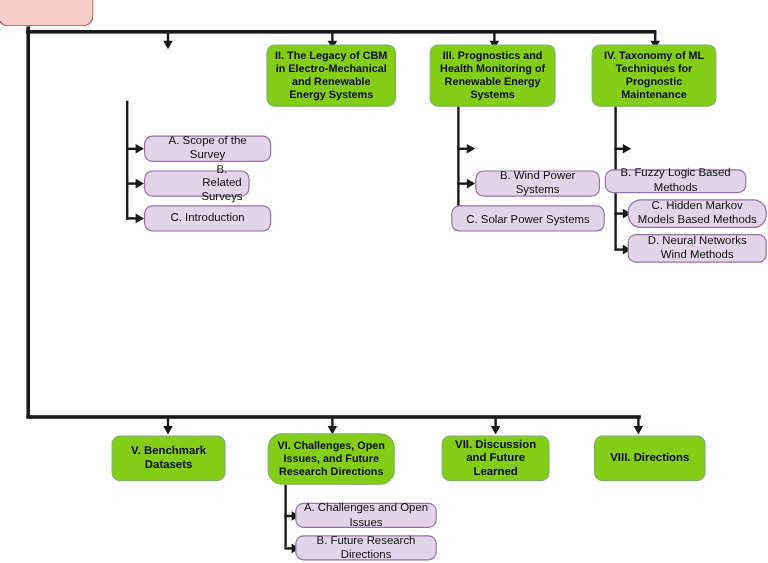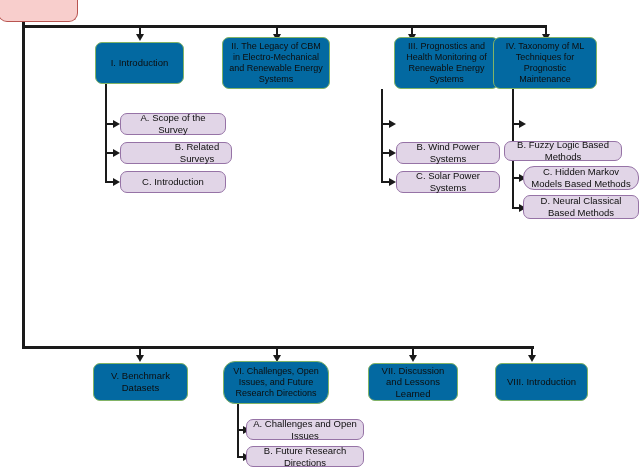--- a/index.html
+++ b/index.html
@@ -49,24 +49,24 @@
     box-sizing: border-box;
     display: flex;
     align-items: center;
     justify-content: center;
     text-align: center;
     border-radius: 7px;
     line-height: 1.22;
     padding: 2px 4px;
   }
   .node.green {
-    background: #0369a1;
+    background: #84cc16;
     border: 1px solid #82b366;
     color: #0d0d0d;
-    font-weight: normal;
+    font-weight: bold;
     font-size: 9.5px;
   }
   .node.purple {
     background: #e1d5e7;
     border: 1px solid #9673a6;
     color: #0d0d0d;
     font-weight: normal;
     font-size: 9.5px;
   }
   .node.pink {
@@ -100,47 +100,44 @@
   <div class="arrow-down" style="left:273px; top:34px;"></div>
 
   <div class="vline" style="left:411px; top:27px; height:9px;"></div>
   <div class="arrow-down" style="left:408px; top:34px;"></div>
 
   <div class="vline" style="left:545px; top:27px; height:9px;"></div>
   <div class="arrow-down" style="left:542px; top:34px;"></div>
 
   <div class="vline" style="left:22px; top:25px; width:3px; height:323px;"></div>
 
-  <div class="node green" style="left:95px; top:42px; width:89px; height:42px;">
-    <span>I. Introduction</span>
-  </div>
 
   <div class="node green" style="left:222px; top:37px; width:108px; height:52px; font-size:9px;">
     <span>II.  The Legacy of  CBM in Electro-Mechanical and Renewable Energy Systems</span>
   </div>
 
-  <div class="node green" style="left:358px; top:37px; width:105px; height:52px; font-size:9px;margin-left:36px;">
+  <div class="node green" style="left:358px; top:37px; width:105px; height:52px; font-size:9px;">
     <span>III. Prognostics and Health Monitoring of Renewable Energy Systems</span>
   </div>
 
   <div class="node green" style="left:493px; top:37px; width:104px; height:52px; font-size:9px;">
     <span>IV. Taxonomy of ML Techniques for Prognostic Maintenance</span>
   </div>
 
   <div class="vline" style="left:105px; top:84px; height:99px;"></div>
 
   <div class="hline" style="left:105px; top:123px; width:10px;"></div>
   <div class="arrow-right" style="left:113px; top:120px;"></div>
   <div class="node purple" style="left:120px; top:113px; width:106px; height:22px;">
     <span>A.  Scope of the Survey</span>
   </div>
 
   <div class="hline" style="left:105px; top:152px; width:10px;"></div>
   <div class="arrow-right" style="left:113px; top:149px;"></div>
-  <div class="node purple" style="left:120px; top:142px; width:112px; height:22px;padding-left:46px;">
+  <div class="node purple" style="left:120px; top:142px; width:88px; height:22px;padding-left:46px;">
     <span>B. Related Surveys</span>
   </div>
 
   <div class="hline" style="left:105px; top:181px; width:10px;"></div>
   <div class="arrow-right" style="left:113px; top:178px;"></div>
   <div class="node purple" style="left:120px; top:171px; width:106px; height:22px;">
     <span>C. Introduction</span>
   </div>
 
   <div class="vline" style="left:381px; top:89px; height:94px;"></div>
@@ -149,21 +146,21 @@
   <div class="arrow-right" style="left:389px; top:120px;"></div>
 
   <div class="hline" style="left:381px; top:152px; width:10px;"></div>
   <div class="arrow-right" style="left:389px; top:149px;"></div>
   <div class="node purple" style="left:396px; top:142px; width:104px; height:22px;">
     <span>B. Wind Power Systems</span>
   </div>
 
   <div class="hline" style="left:381px; top:181px; width:10px;"></div>
   <div class="arrow-right" style="left:389px; top:178px;"></div>
-  <div class="node purple" style="left:396px; top:171px; width:104px; height:22px;">
+  <div class="node purple" style="left:376px; top:171px; width:128px; height:22px;align-items:flex-end;">
     <span>C. Solar Power Systems</span>
   </div>
 
   <div class="vline" style="left:512px; top:89px; height:119px;"></div>
 
   <div class="hline" style="left:512px; top:123px; width:9px;"></div>
   <div class="arrow-right" style="left:519px; top:120px;"></div>
 
   <div class="hline" style="left:512px; top:151px; width:9px;"></div>
   <div class="arrow-right" style="left:519px; top:148px;"></div>
@@ -173,21 +170,21 @@
 
   <div class="hline" style="left:512px; top:177px; width:9px;"></div>
   <div class="arrow-right" style="left:519px; top:174px;"></div>
   <div class="node purple" style="left:523px; top:166px; width:116px; height:24px;border-radius:11px;">
     <span>C. Hidden Markov Models Based Methods</span>
   </div>
 
   <div class="hline" style="left:512px; top:207px; width:9px;"></div>
   <div class="arrow-right" style="left:519px; top:204px;"></div>
   <div class="node purple" style="left:523px; top:195px; width:116px; height:24px;">
-    <span>D. Neural Classical Based Methods</span>
+    <span>D. Neural Networks Wind Methods</span>
   </div>
 
   <div class="hline" style="left:22px; top:346px; width:512px; height:3px;"></div>
 
   <div class="vline" style="left:139px; top:348px; height:9px;"></div>
   <div class="arrow-down" style="left:136px; top:355px;"></div>
 
   <div class="vline" style="left:276px; top:348px; height:9px;"></div>
   <div class="arrow-down" style="left:273px; top:355px;"></div>
 
@@ -199,25 +196,25 @@
 
   <div class="node green" style="left:93px; top:363px; width:95px; height:38px;">
     <span>V. Benchmark Datasets</span>
   </div>
 
   <div class="node green" style="left:223px; top:361px; width:106px; height:43px; font-size:9px;border-radius:12px;">
     <span>VI. Challenges, Open Issues, and Future Research Directions</span>
   </div>
 
   <div class="node green" style="left:368px; top:363px; width:90px; height:38px;">
-    <span>VII. Discussion and Lessons Learned</span>
+    <span>VII. Discussion and Future Learned</span>
   </div>
 
   <div class="node green" style="left:495px; top:363px; width:93px; height:38px;">
-    <span>VIII. Introduction</span>
+    <span>VIII. Directions</span>
   </div>
 
   <div class="vline" style="left:237px; top:404px; height:52px;"></div>
 
   <div class="hline" style="left:237px; top:429px; width:8px;"></div>
   <div class="arrow-right" style="left:243px; top:426px;"></div>
   <div class="node purple" style="left:246px; top:419px; width:118px; height:21px;">
     <span>A. Challenges and Open Issues</span>
   </div>
 

